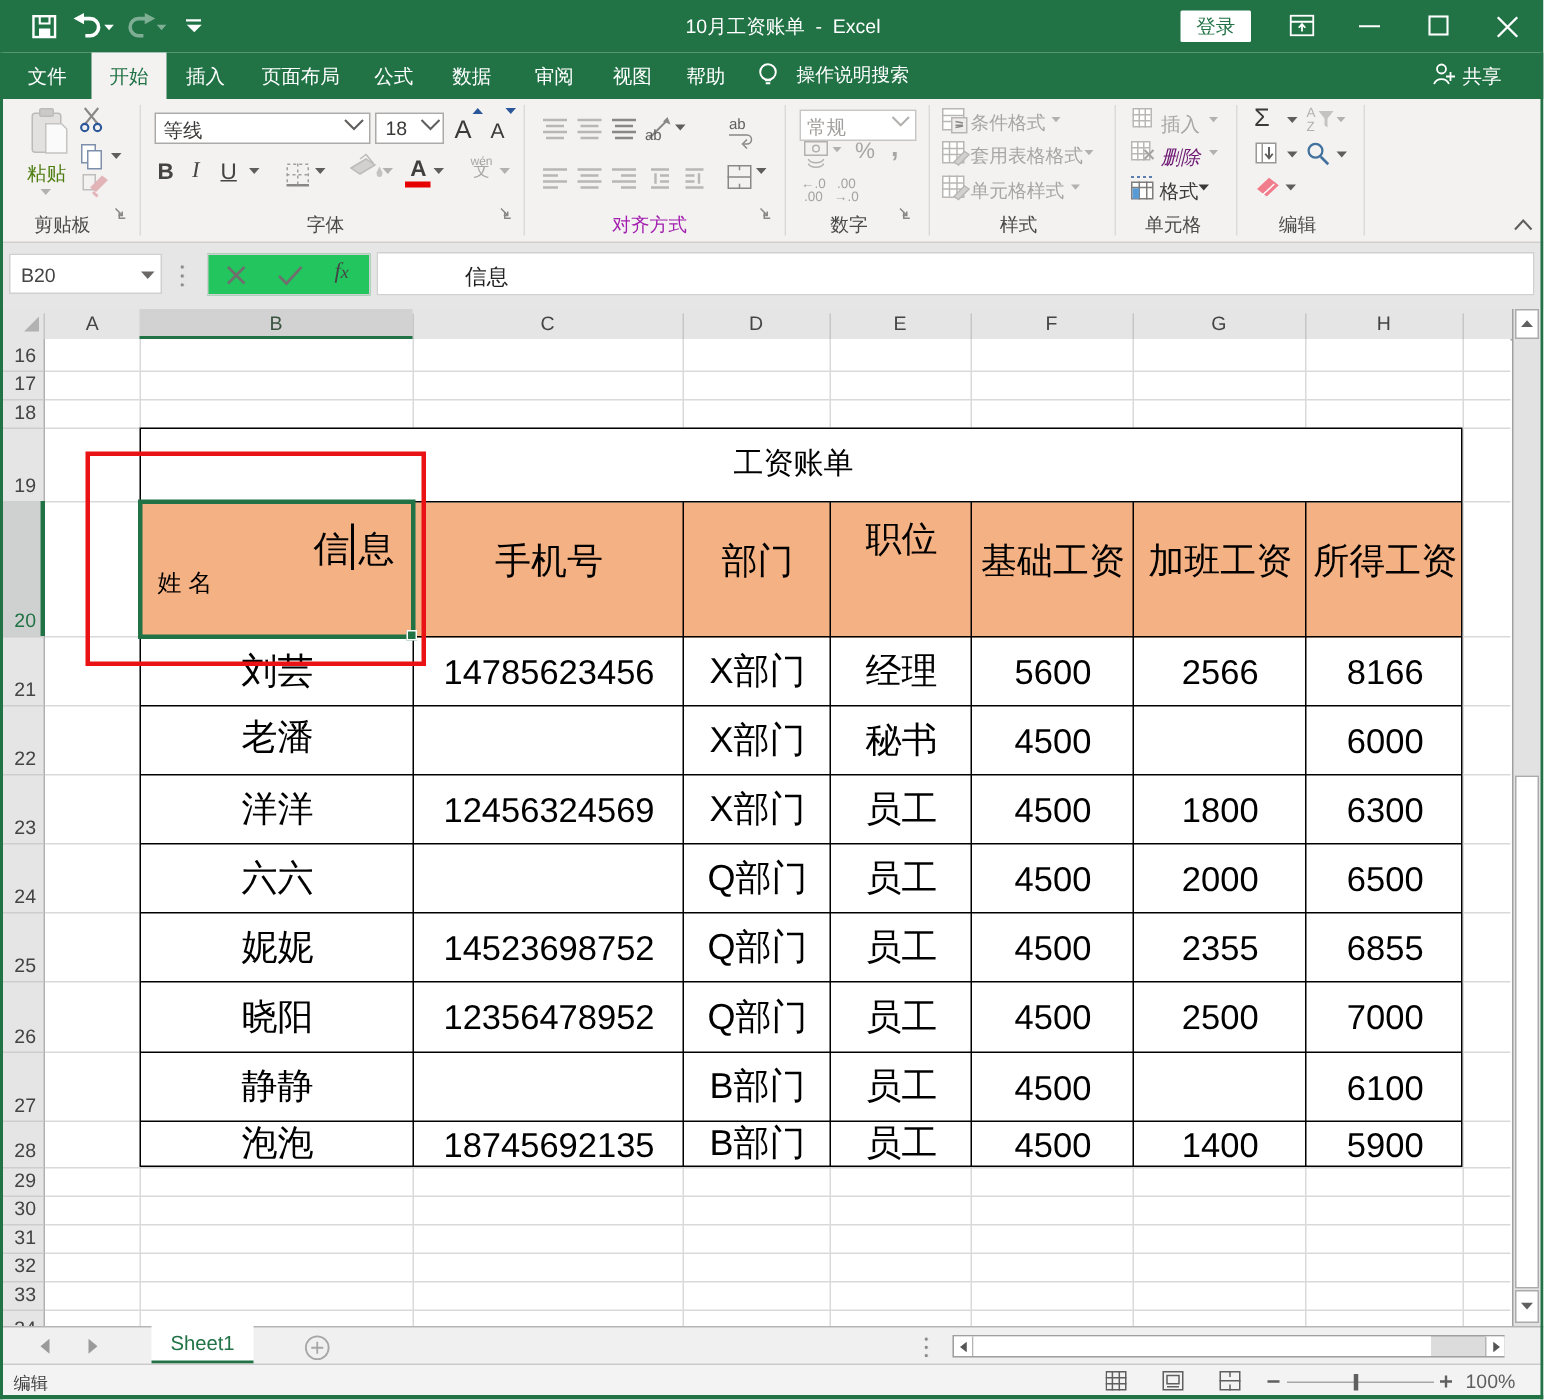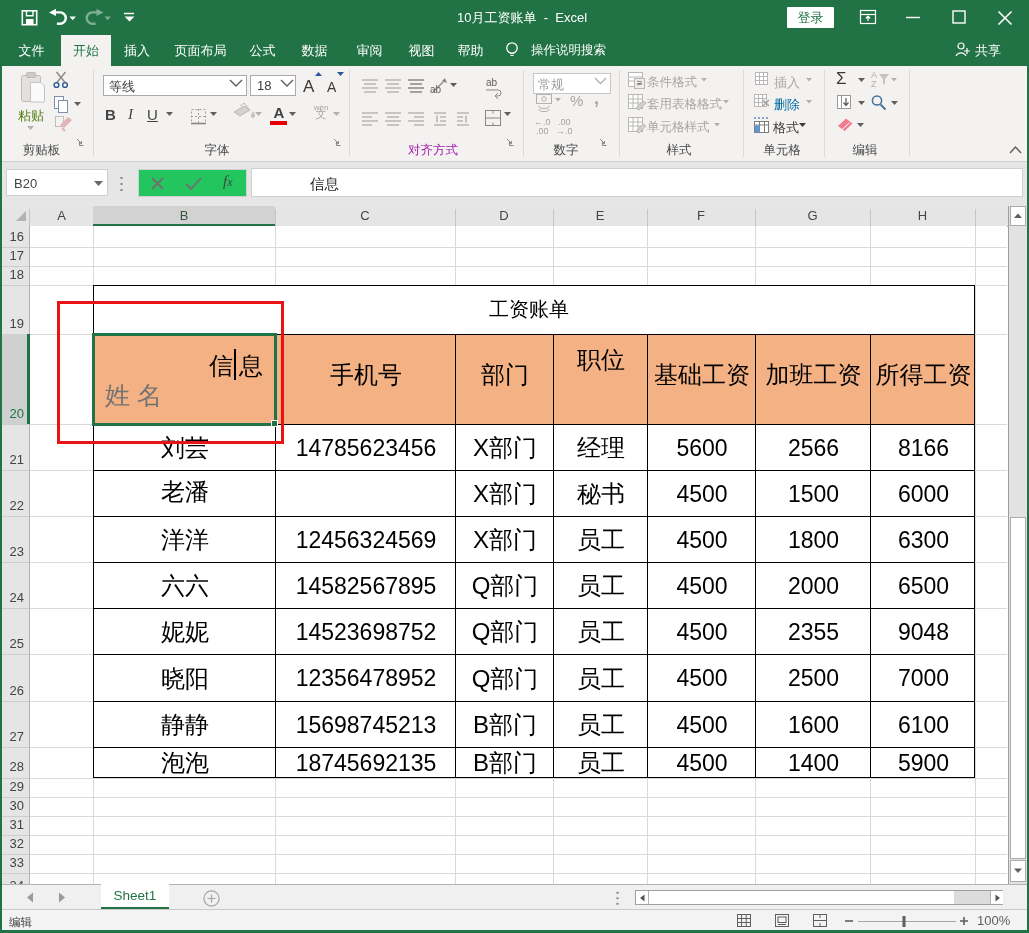--- a/index.html
+++ b/index.html
@@ -120,21 +120,21 @@
      <span style="position:absolute;left:4px;top:2px;font-size:13px;color:#a19f9d;">常规</span>
       </div>
   <div class="abs" style="left:570px;top:26px;width:18px;font-size:15px;color:#a8a6a4;">%</div>
   <div class="abs" style="left:594px;top:22px;width:12px;font-size:18px;font-weight:bold;color:#a8a6a4;">,</div>
 
   <div class="abs" style="left:647px;top:8px;font-size:12.5px;color:#a8a6a4;">条件格式</div>
   <div class="abs" style="left:647px;top:30px;font-size:12.5px;color:#a8a6a4;">套用表格格式</div>
   <div class="abs" style="left:647px;top:53px;font-size:12.5px;color:#a8a6a4;">单元格样式</div>
 
   <div class="abs" style="left:774px;top:8px;font-size:13px;color:#a8a6a4;">插入</div>
-  <div class="abs" style="left:774px;top:30px;font-size:13px;color:#0369a1;">删除</div>
+  <div class="abs" style="left:774px;top:30px;font-size:13px;color:#701a75;font-style:italic;">删除</div>
   <div class="abs" style="left:773px;top:53px;font-size:13px;color:#3b3a39;">格式</div>
 
   <div class="abs" style="left:836px;top:3px;width:18px;font-size:17px;color:#3b3a39;">Σ</div>
   <svg id="ribicons" class="abs" style="left:0;top:0;" width="1029" height="95" viewBox="0 0 1029 95">
 
     <rect x="21.5" y="9.5" width="19" height="26" rx="2" fill="#e3e1df" stroke="#bdbbb9"></rect>
     <rect x="26.5" y="6.5" width="9" height="5" rx="1" fill="#cccac8" stroke="#bdbbb9"></rect>
     <path d="M30.5 16.5 h10.5 l3.5 3.5 v16 h-14 z" fill="#fafafa" stroke="#c6c4c2"></path>
     <path d="M27 60 l3.5 4 l3.5 -4 z" fill="#b3b1af"></path>
 
@@ -412,71 +412,67 @@
 
   <div class="cell f24 cC" style="top:49px;line-height:80px;">手机号</div>
   <div class="cell f24 cD" style="top:49px;line-height:80px;">部门</div>
   <div class="cell f24 cE" style="top:34px;line-height:80px;">职位</div>
   <div class="cell f24 cF" style="top:49px;line-height:80px;">基础工资</div>
   <div class="cell f24 cG" style="top:49px;line-height:80px;">加班工资</div>
   <div class="cell f24 cH" style="top:49px;line-height:80px;">所得工资</div>
 
   <div class="abs" style="left:0;top:49px;width:182px;height:90px;">
     <div style="position:absolute;right:13px;top:15px;font-size:24px;color:#000;">信<span style="display:inline-block;width:6px;"></span>息</div>
-    <div style="position:absolute;left:11px;top:44px;font-size:25px;color:#737373;">姓 名</div>
+    <div style="position:absolute;left:11px;top:44px;font-size:16px;color:#000000;">姓 名</div>
   </div>
   <div class="abs" style="left:140px;top:63px;width:1.5px;height:31px;background:#000;"></div>
 
   <div class="cell f24 cB" style="top:139px;line-height:46px;">刘芸</div>
   <div class="cell f23 cC" style="top:139px;line-height:46px;">14785623456</div>
   <div class="cell f24 cD" style="top:139px;line-height:46px;">X部门</div>
   <div class="cell f24 cE" style="top:139px;line-height:46px;">经理</div>
   <div class="cell f23 cF" style="top:139px;line-height:46px;">5600</div>
   <div class="cell f23 cG" style="top:139px;line-height:46px;">2566</div>
   <div class="cell f23 cH" style="top:139px;line-height:46px;">8166</div>
   <div class="cell f24 cB" style="top:185px;line-height:46px;font-family:Liberation Mono, monospace;">老潘</div>
   <div class="cell f24 cD" style="top:185px;line-height:46px;">X部门</div>
   <div class="cell f24 cE" style="top:185px;line-height:46px;">秘书</div>
   <div class="cell f23 cF" style="top:185px;line-height:46px;">4500</div>
-  <div class="cell f23 cG" style="top:185px;line-height:46px;">1500</div>
   <div class="cell f23 cH" style="top:185px;line-height:46px;text-align:center;">6000</div>
   <div class="cell f24 cB" style="top:231px;line-height:46px;">洋洋</div>
   <div class="cell f23 cC" style="top:231px;line-height:46px;">12456324569</div>
   <div class="cell f24 cD" style="top:231px;line-height:46px;">X部门</div>
   <div class="cell f24 cE" style="top:231px;line-height:46px;">员工</div>
   <div class="cell f23 cF" style="top:231px;line-height:46px;">4500</div>
   <div class="cell f23 cG" style="top:231px;line-height:46px;">1800</div>
   <div class="cell f23 cH" style="top:231px;line-height:46px;">6300</div>
   <div class="cell f24 cB" style="top:277px;line-height:46px;">六六</div>
-  <div class="cell f23 cC" style="top:277px;line-height:46px;">14582567895</div>
   <div class="cell f24 cD" style="top:277px;line-height:46px;">Q部门</div>
   <div class="cell f24 cE" style="top:277px;line-height:46px;">员工</div>
   <div class="cell f23 cF" style="top:277px;line-height:46px;">4500</div>
   <div class="cell f23 cG" style="top:277px;line-height:46px;">2000</div>
   <div class="cell f23 cH" style="top:277px;line-height:46px;">6500</div>
   <div class="cell f24 cB" style="top:323px;line-height:46px;">妮妮</div>
   <div class="cell f23 cC" style="top:323px;line-height:46px;">14523698752</div>
   <div class="cell f24 cD" style="top:323px;line-height:46px;">Q部门</div>
   <div class="cell f24 cE" style="top:323px;line-height:46px;">员工</div>
   <div class="cell f23 cF" style="top:323px;line-height:46px;">4500</div>
   <div class="cell f23 cG" style="top:323px;line-height:46px;">2355</div>
-  <div class="cell f23 cH" style="top:323px;line-height:46px;">9048</div>
+  <div class="cell f23 cH" style="top:323px;line-height:46px;">6855</div>
   <div class="cell f24 cB" style="top:369px;line-height:47px;">晓阳</div>
   <div class="cell f23 cC" style="top:369px;line-height:47px;">12356478952</div>
   <div class="cell f24 cD" style="top:369px;line-height:47px;">Q部门</div>
   <div class="cell f24 cE" style="top:369px;line-height:47px;">员工</div>
   <div class="cell f23 cF" style="top:369px;line-height:47px;">4500</div>
   <div class="cell f23 cG" style="top:369px;line-height:47px;">2500</div>
   <div class="cell f23 cH" style="top:369px;line-height:47px;">7000</div>
   <div class="cell f24 cB" style="top:416px;line-height:46px;">静静</div>
-  <div class="cell f23 cC" style="top:416px;line-height:46px;">15698745213</div>
   <div class="cell f24 cD" style="top:416px;line-height:46px;">B部门</div>
   <div class="cell f24 cE" style="top:416px;line-height:46px;">员工</div>
   <div class="cell f23 cF" style="top:416px;line-height:46px;">4500</div>
-  <div class="cell f23 cG" style="top:416px;line-height:46px;">1600</div>
   <div class="cell f23 cH" style="top:416px;line-height:46px;">6100</div>
   <div class="cell f24 cB" style="top:462px;line-height:30px;">泡泡</div>
   <div class="cell f23 cC" style="top:462px;line-height:30px;">18745692135</div>
   <div class="cell f24 cD" style="top:462px;line-height:30px;">B部门</div>
   <div class="cell f24 cE" style="top:462px;line-height:30px;">员工</div>
   <div class="cell f23 cF" style="top:462px;line-height:30px;">4500</div>
   <div class="cell f23 cG" style="top:462px;line-height:30px;">1400</div>
   <div class="cell f23 cH" style="top:462px;line-height:30px;">5900</div>
 </div>
 

